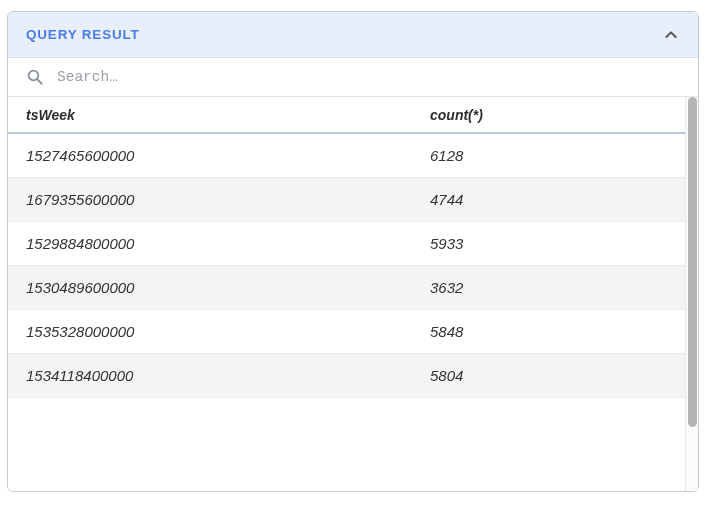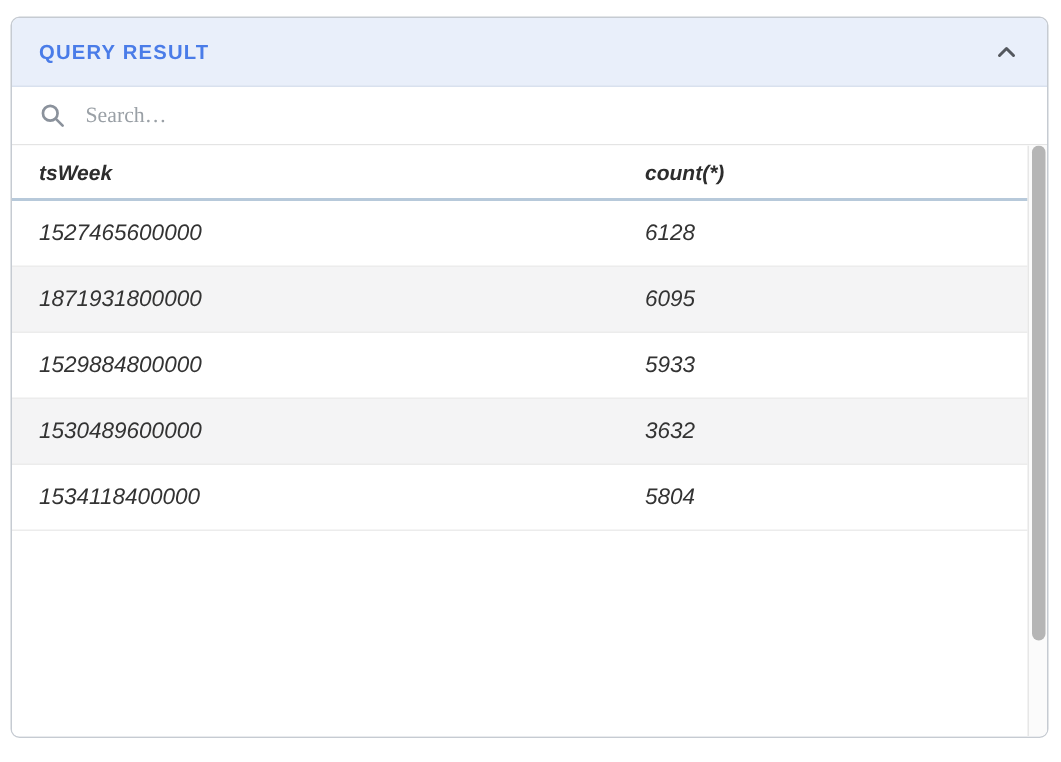--- a/index.html
+++ b/index.html
@@ -62,21 +62,21 @@
     height: 18px;
     flex: 0 0 auto;
   }
   .search-input {
     flex: 1;
     border: none;
     outline: none;
     margin-left: 11px;
     font-size: 14.5px;
     color: #333;
-    font-family: Liberation Serif, serif;
+    font-family: Liberation Mono, monospace;
     background: transparent;
   }
   .search-input::placeholder {
     color: #9aa0a6;
     opacity: 1;
   }
   
   .table-area {
     position: relative;
     height: 394px;
@@ -169,30 +169,34 @@
           <th>tsWeek</th>
           <th>count(*)</th>
         </tr>
       </thead>
       <tbody>
           <tr>
             <td>1527465600000</td>
             <td>6128</td>
           </tr>
           <tr>
-            <td>1871931800000</td>
-            <td>6095</td>
+            <td>1679355600000</td>
+            <td>4744</td>
           </tr>
           <tr>
             <td>1529884800000</td>
             <td>5933</td>
           </tr>
           <tr>
             <td>1530489600000</td>
             <td>3632</td>
+          </tr>
+          <tr>
+            <td>1535328000000</td>
+            <td>5848</td>
           </tr>
           <tr>
             <td>1534118400000</td>
             <td>5804</td>
           </tr>
         </tbody>
     </table>
 
     <div class="scrollbar-track">
       <div class="scrollbar-thumb"></div>

